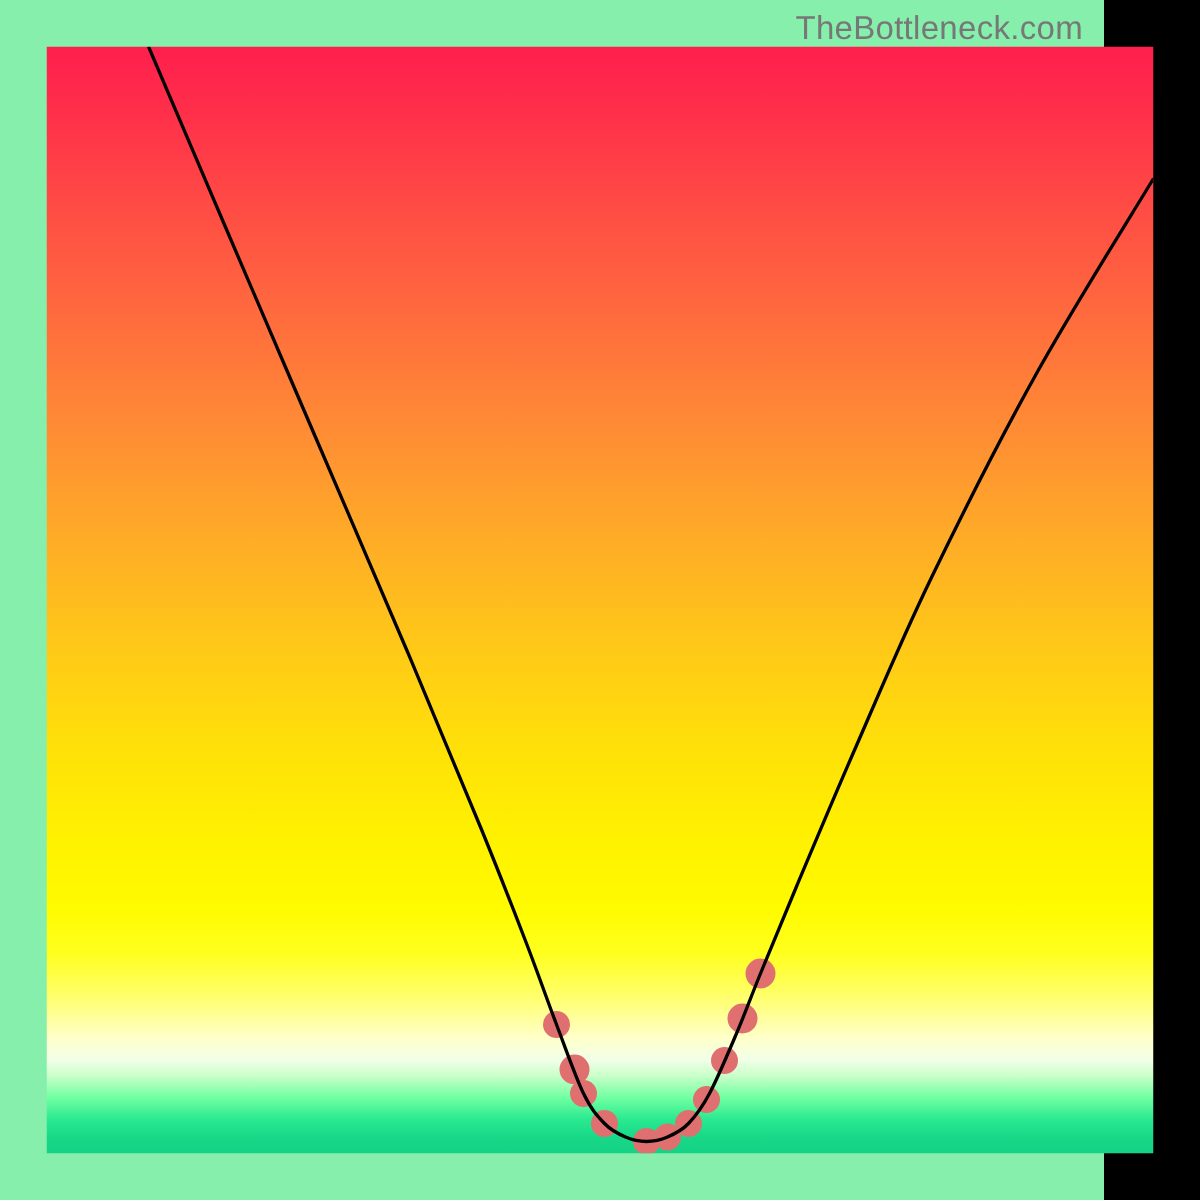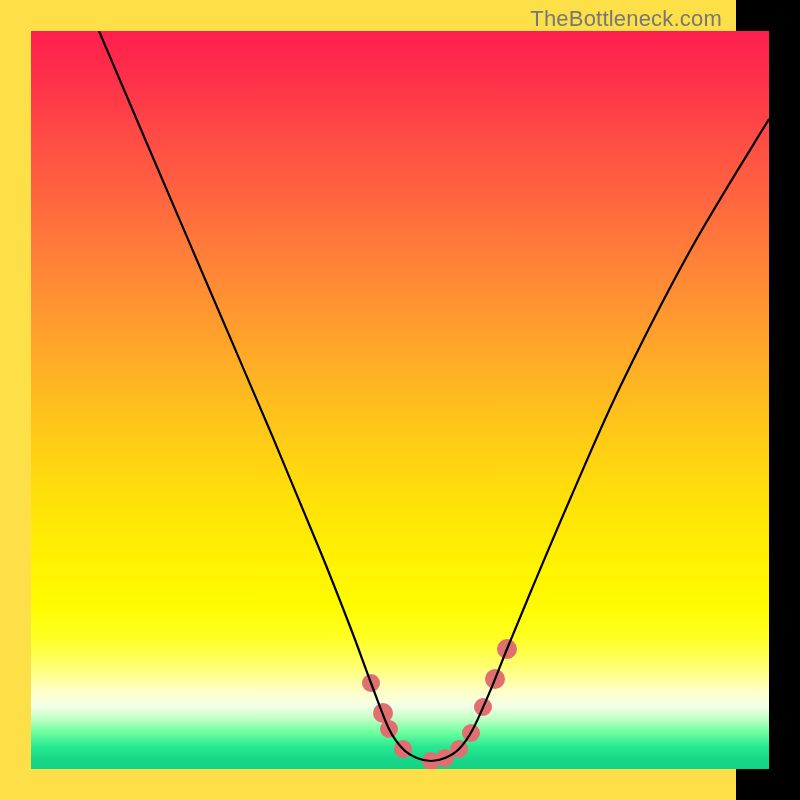--- a/index.html
+++ b/index.html
@@ -9,21 +9,21 @@
     height: 800px;
     background: #000;
     overflow: hidden;
   }
   .frame {
     position: absolute;
     left: 0;
     top: 0;
     width: 736px;
     height: 800px;
-    background: #fde047;
+    background: #86efac;
   }
   .plot {
     position: absolute;
     left: 31px;
     top: 31px;
     width: 738px;
     height: 738px;
     overflow: hidden;
   }
   .grad {

